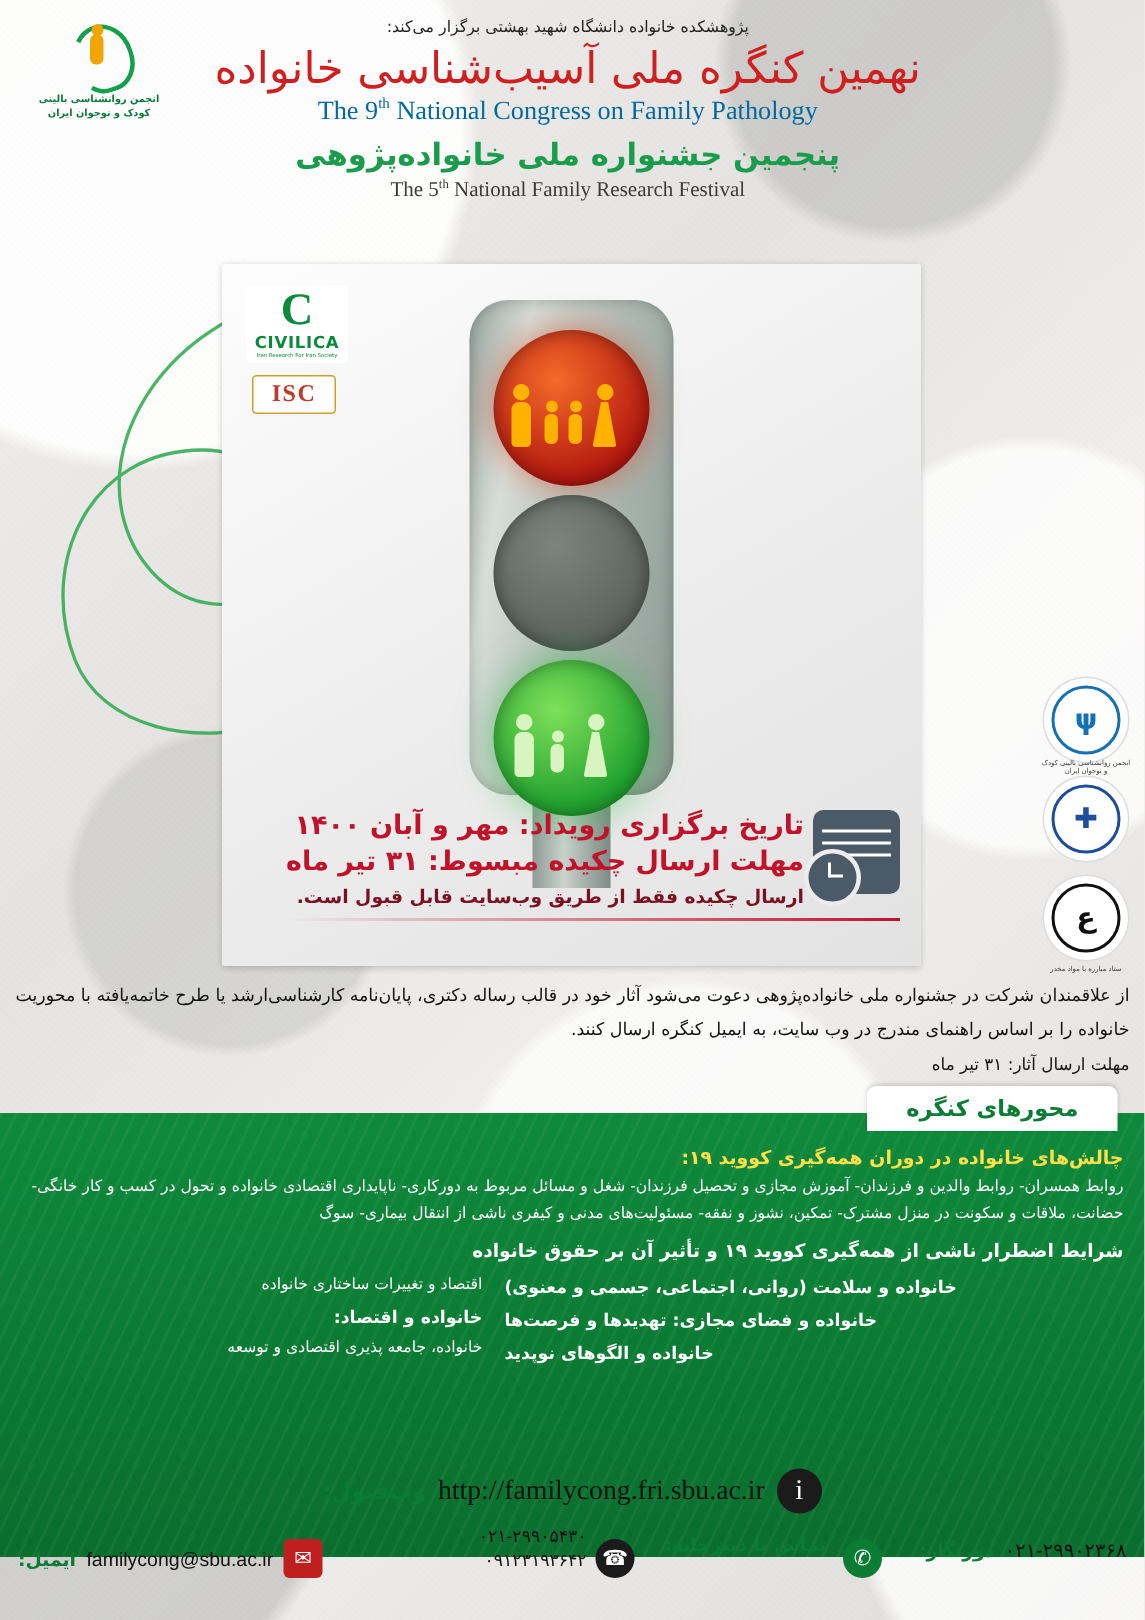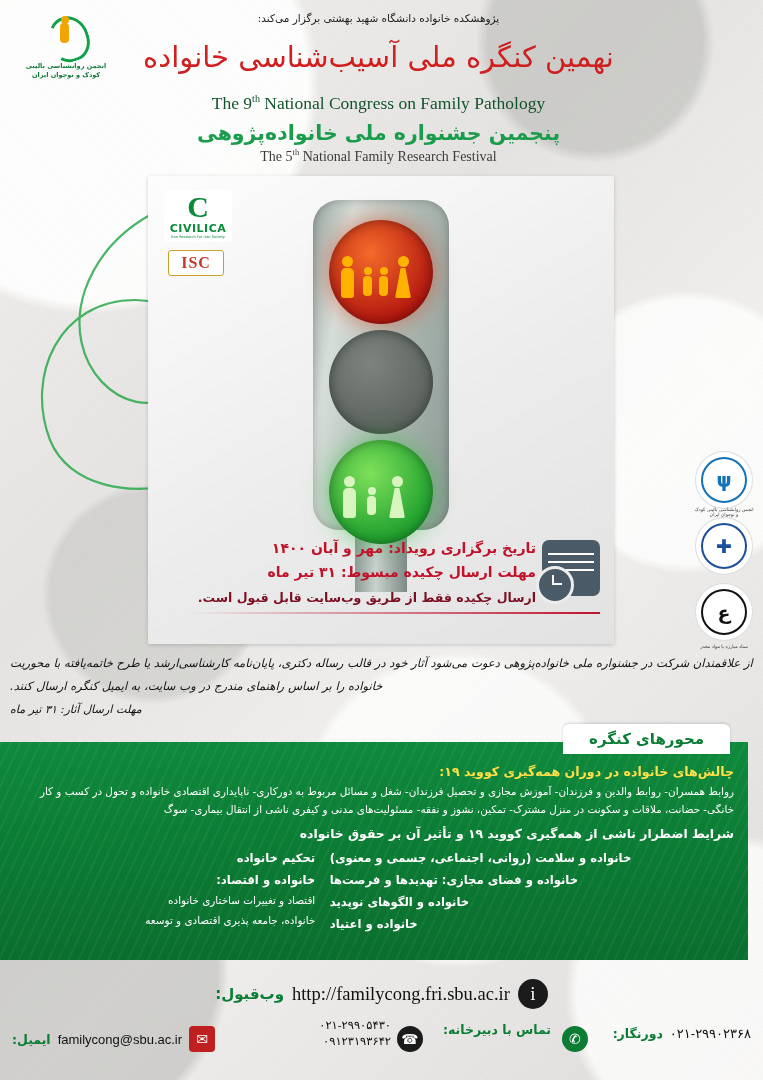--- a/index.html
+++ b/index.html
@@ -38,23 +38,23 @@
   .logo-left .mark .ring{position:absolute;left:6px;top:2px;width:34px;height:40px;border:3px solid #12a04a;border-radius:50% 50% 45% 45%;border-left-color:transparent;transform:rotate(-18deg);}
   .logo-left .mark .body{position:absolute;left:17px;top:9px;width:9px;height:20px;background:#f0a500;border-radius:4px;}
   .logo-left .mark .head{position:absolute;left:18px;top:2px;width:8px;height:8px;background:#f0a500;border-radius:50%;}
   .logo-left .cap{font-size:6.5px;color:#0f7a3a;line-height:1.45;font-weight:bold;}
   .logo-right{position:absolute;right:16px;top:10px;width:106px;text-align:center;}
   .sbu-mark{width:62px;height:62px;margin:0 auto;border:3px solid #c0392b;border-radius:4px;position:relative;background:#fff;}
   .sbu-mark:before{content:"";position:absolute;inset:6px;border:2px solid #c0392b;border-radius:3px;}
   .sbu-mark:after{content:"";position:absolute;left:50%;top:12px;width:2px;height:34px;margin-left:-1px;background:#c0392b;box-shadow:-8px 0 0 #c0392b,8px 0 0 #c0392b,-15px 4px 0 #c0392b,15px 4px 0 #c0392b;}
   .logo-right .cap{font-size:6.8px;color:#111;line-height:1.5;margin-top:3px;}
   .hdr-center{position:absolute;left:120px;right:126px;top:12px;text-align:center;}
-  .line-organizer{font-size:10.5px;color:#222;margin-bottom:15px;}
+  .line-organizer{font-size:10.5px;color:#222;margin-bottom:3px;}
   .t-fa-1{font-size:29px;font-weight:normal;color:#cf1f1f;letter-spacing:.2px;line-height:1.25;}
-  .t-en-1{font-size:17.5px;color:#14532d;margin-top:18px;font-family:"Liberation Serif",serif;}
+  .t-en-1{font-size:17.5px;color:#0369a1;margin-top:0;font-family:"Liberation Serif",serif;}
   .t-en-1 sup{font-size:10px;}
   .t-fa-2{font-size:20.5px;font-weight:bold;color:#1a9c4c;margin-top:7px;}
   .t-en-2{font-size:14px;color:#3b3b3b;margin-top:2px;font-family:"Liberation Serif",serif;}
   .t-en-2 sup{font-size:8.5px;}
 
   
   .swirl{position:absolute;left:-10px;top:150px;width:300px;height:340px;pointer-events:none;}
 
   
   .card{
@@ -89,44 +89,44 @@
   .f-green .h,.f-green .b{background:#d8f5c0;}
 
   
   .datezone{position:absolute;left:0;right:0;bottom:10px;height:96px;}
   .cal-icon{position:absolute;right:14px;top:2px;width:58px;height:56px;}
   .cal-icon .sheet{position:absolute;inset:0;background:#4a5a66;border-radius:7px;}
   .cal-icon .sheet:after{content:"";position:absolute;left:6px;right:6px;top:13px;height:2px;background:#fff;box-shadow:0 8px 0 #fff,0 16px 0 #fff;}
   .cal-icon .clock{position:absolute;left:-6px;bottom:-8px;width:32px;height:32px;border-radius:50%;background:#4a5a66;border:3px solid #ececec;}
   .cal-icon .clock:after{content:"";position:absolute;left:13px;top:6px;width:2px;height:10px;background:#fff;}
   .cal-icon .clock:before{content:"";position:absolute;left:14px;top:14px;width:9px;height:2px;background:#fff;}
-  .dline{position:absolute;right:78px;left:14px;font-size:14px;font-weight:bold;color:#c0132a;text-align:right;letter-spacing:.3px;}
+  .dline{position:absolute;right:78px;left:14px;font-size:18px;font-weight:bold;color:#c0132a;text-align:right;letter-spacing:.3px;}
   .d1{top:2px;}
   .d2{top:26px;}
   .d3{top:52px;font-size:12.5px;color:#7a1022;font-weight:bold;}
   .rule{position:absolute;right:14px;left:40px;top:74px;height:2px;background:linear-gradient(90deg,rgba(192,19,42,0),#c0132a);}
 
   
   .side-logos{position:absolute;right:8px;top:452px;width:62px;}
   .sl{width:56px;height:56px;margin:0 auto 10px;border-radius:50%;background:#fff;position:relative;box-shadow:0 0 0 1px #ddd;}
   .sl .inner{position:absolute;inset:5px;border-radius:50%;border:2px solid #1471b5;}
   .sl.b .inner{border-color:#1d4e9c;}
   .sl.c .inner{border-color:#111;}
   .sl .glyph{position:absolute;left:50%;top:50%;transform:translate(-50%,-50%);font-size:19px;color:#1471b5;font-weight:bold;}
   .sl.b .glyph{color:#1d4e9c;}
   .sl.c .glyph{color:#111;}
   .sl .cap{position:absolute;left:-3px;right:-3px;bottom:-9px;font-size:4.6px;text-align:center;color:#333;}
 
   
-  .para{position:absolute;left:10px;right:10px;top:652px;text-align:left;font-size:11.6px;line-height:1.95;color:#121212;font-style:italic;}
+  .para{position:absolute;left:10px;right:10px;top:652px;text-align:right;font-size:11.6px;line-height:1.95;color:#121212;}
   .para .deadline{display:block;margin-top:2px;font-size:11.2px;}
 
   
   .green{
-    position:absolute;left:0;right:15px;top:742px;height:218px;
+    position:absolute;left:0;right:0;top:742px;height:296px;
     background:linear-gradient(180deg,#0f8a3c 0%,#0b7c34 48%,#0a6e2e 100%);
     color:#fff;
   }
   .green:before{
     content:"";position:absolute;inset:0;opacity:.18;
     background-image:repeating-linear-gradient(115deg, rgba(255,255,255,.25) 0 2px, rgba(0,0,0,0) 2px 9px);
   }
   .sec-title{
     position:absolute;right:18px;top:-18px;background:#fff;color:#0a7c34;
     font-size:15px;font-weight:bold;padding:6px 26px;border-radius:6px 6px 0 0;
@@ -295,26 +295,24 @@
     <div class="g-inner">
       <div class="g-h">چالش‌های خانواده در دوران همه‌گیری کووید ۱۹:</div>
       <div class="g-p">روابط همسران- روابط والدین و فرزندان- آموزش مجازی و تحصیل فرزندان- شغل و مسائل مربوط به دورکاری- ناپایداری اقتصادی خانواده و تحول در کسب و کار خانگی- حضانت، ملاقات و سکونت در منزل مشترک- تمکین، نشوز و نفقه- مسئولیت‌های مدنی و کیفری ناشی از انتقال بیماری- سوگ</div>
       <div class="g-h2">شرایط اضطرار ناشی از همه‌گیری کووید ۱۹ و تأثیر آن بر حقوق خانواده</div>
 
       <div class="two-col">
         <div class="col-r">
           <div class="li">خانواده و سلامت (روانی، اجتماعی، جسمی و معنوی)</div>
           <div class="li">خانواده و فضای مجازی: تهدیدها و فرصت‌ها</div>
           <div class="li">خانواده و الگوهای نوپدید</div>
-          <div class="li">خانواده و اعتیاد</div>
         </div>
         <div class="col-l">
-          <div class="li" style="text-align:right;">تحکیم خانواده</div>
+          <div class="li sub" style="text-align:right;">اقتصاد و تغییرات ساختاری خانواده</div>
           <div class="li" style="text-align:right;">خانواده و اقتصاد:</div>
-          <div class="li sub" style="text-align:right;">اقتصاد و تغییرات ساختاری خانواده</div>
           <div class="li sub" style="text-align:right;">خانواده، جامعه پذیری اقتصادی و توسعه</div>
         </div>
       </div>
     </div>
   </div>
 
   <div class="webbar">
     <div class="i-badge">i</div>
     <div class="url" dir="ltr">http://familycong.fri.sbu.ac.ir</div>
     <div class="web-label">وب‌قبول:</div>

